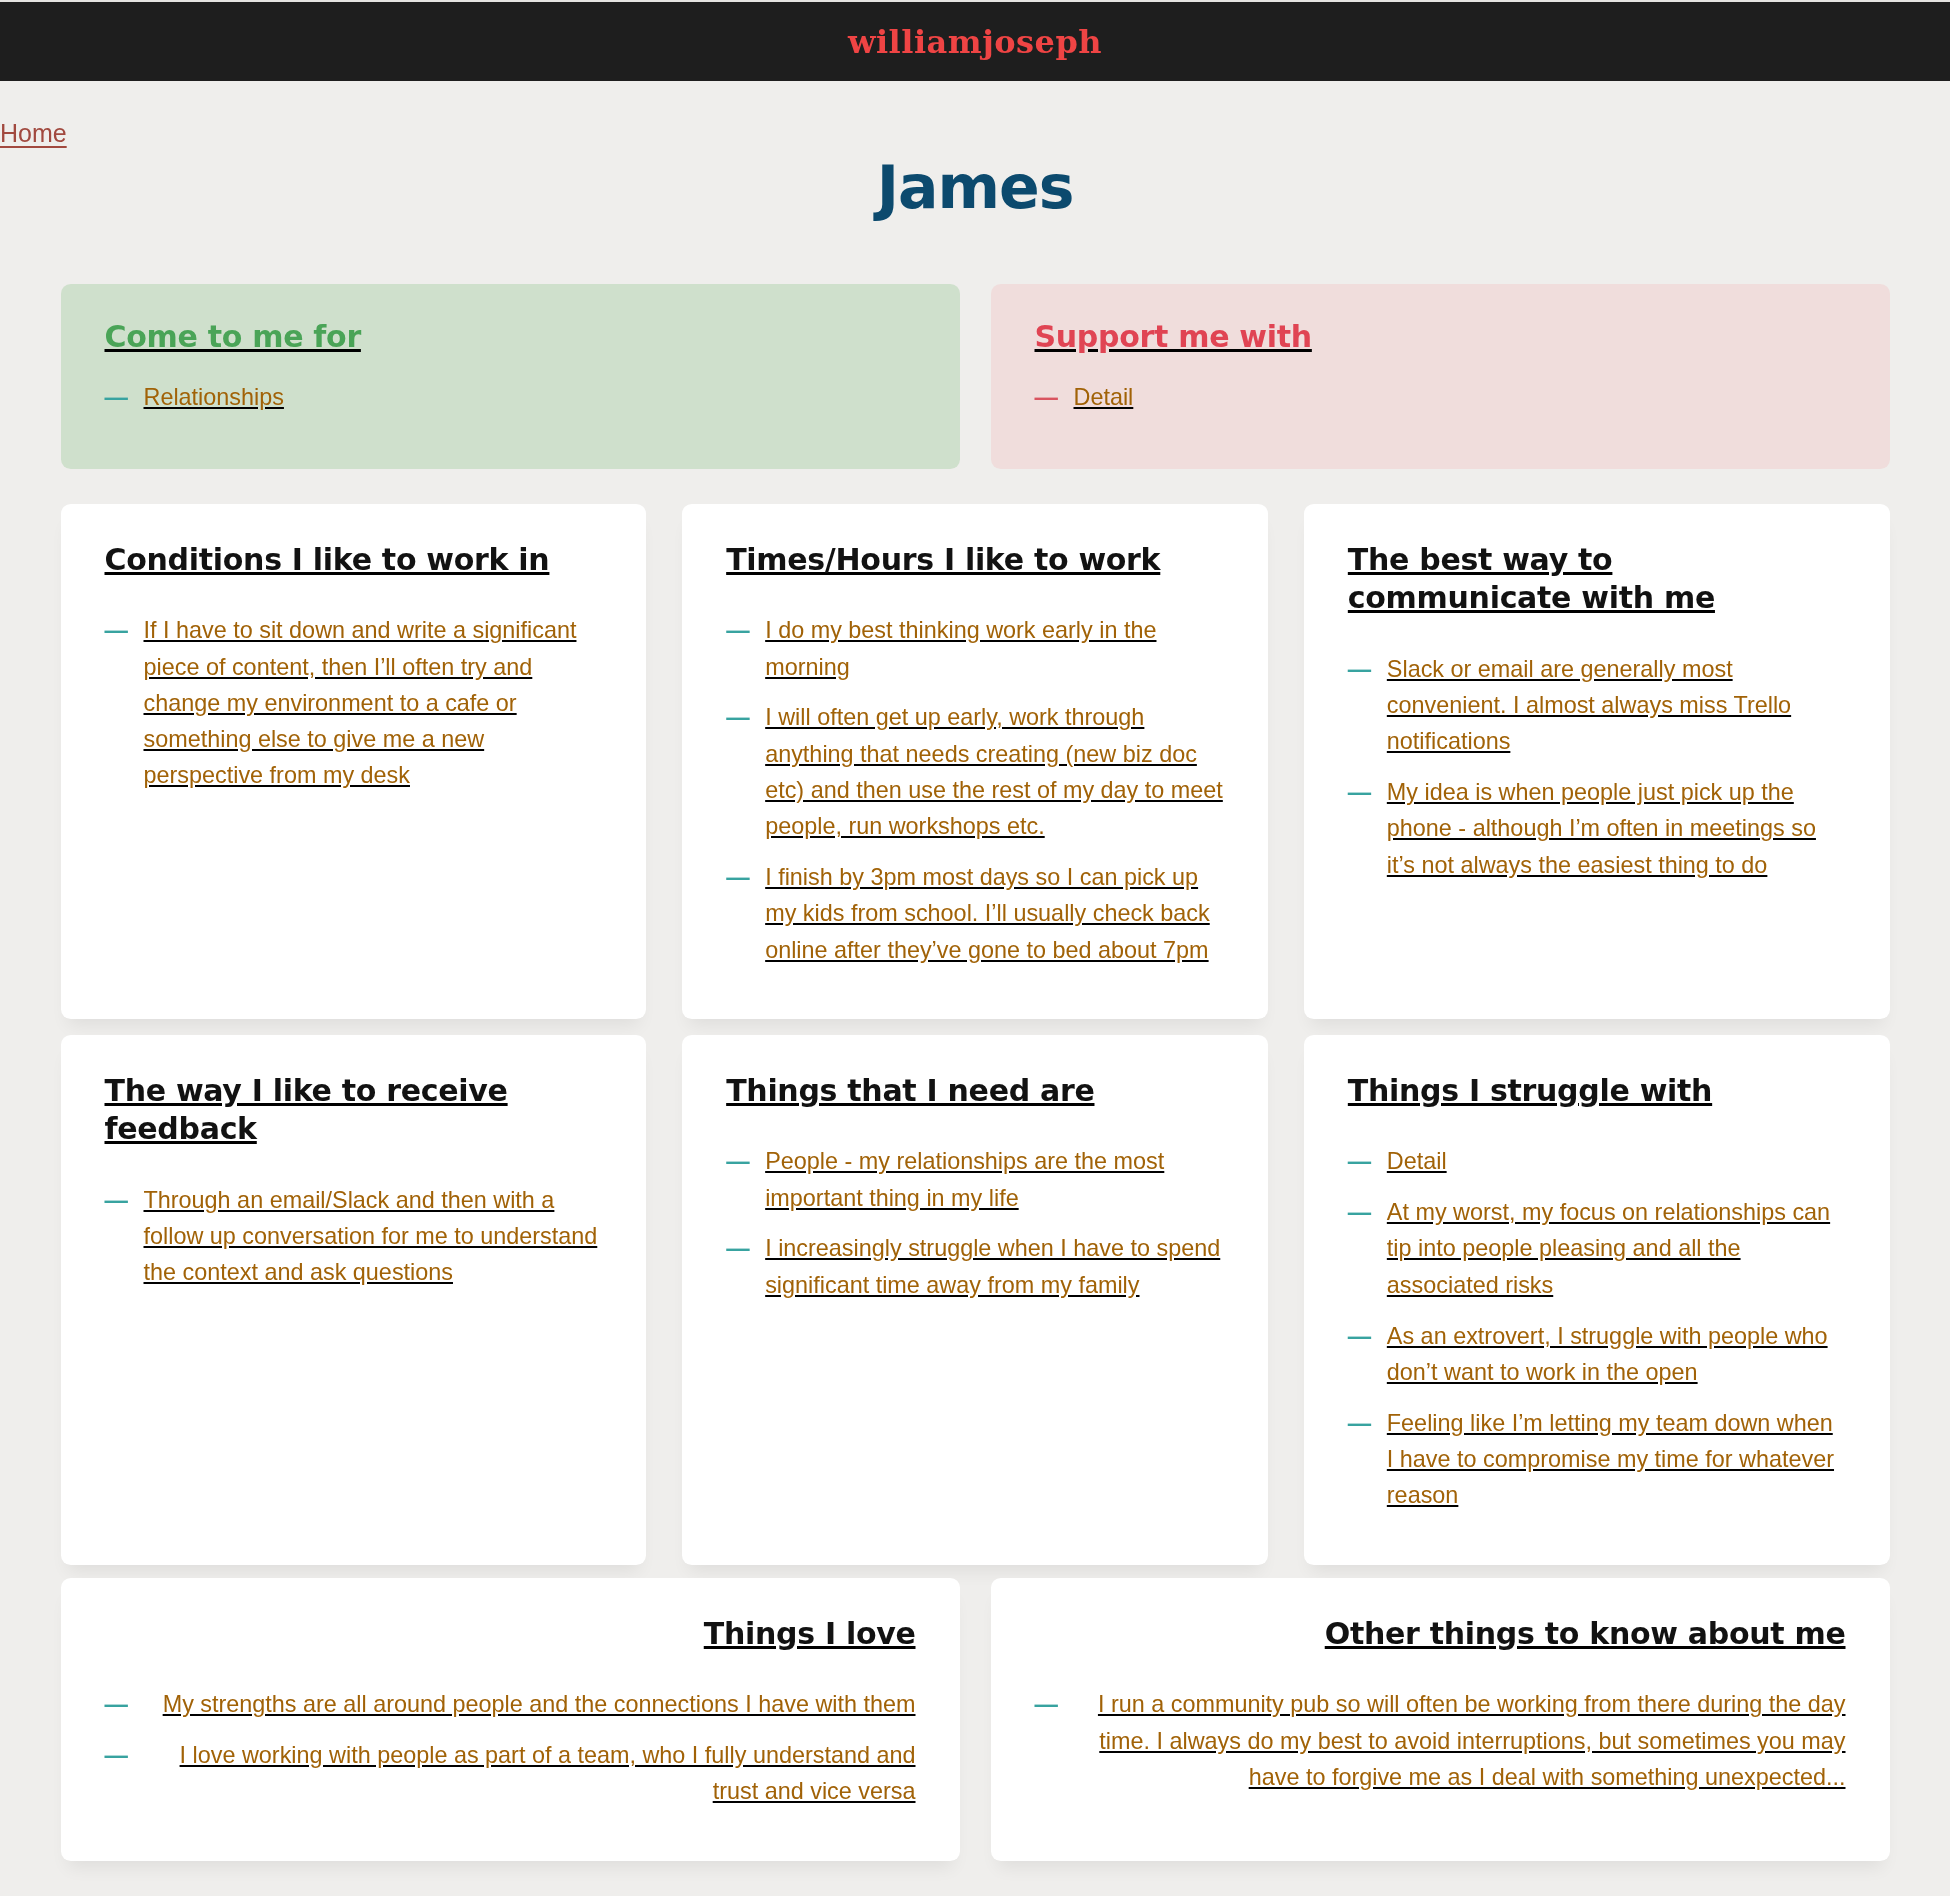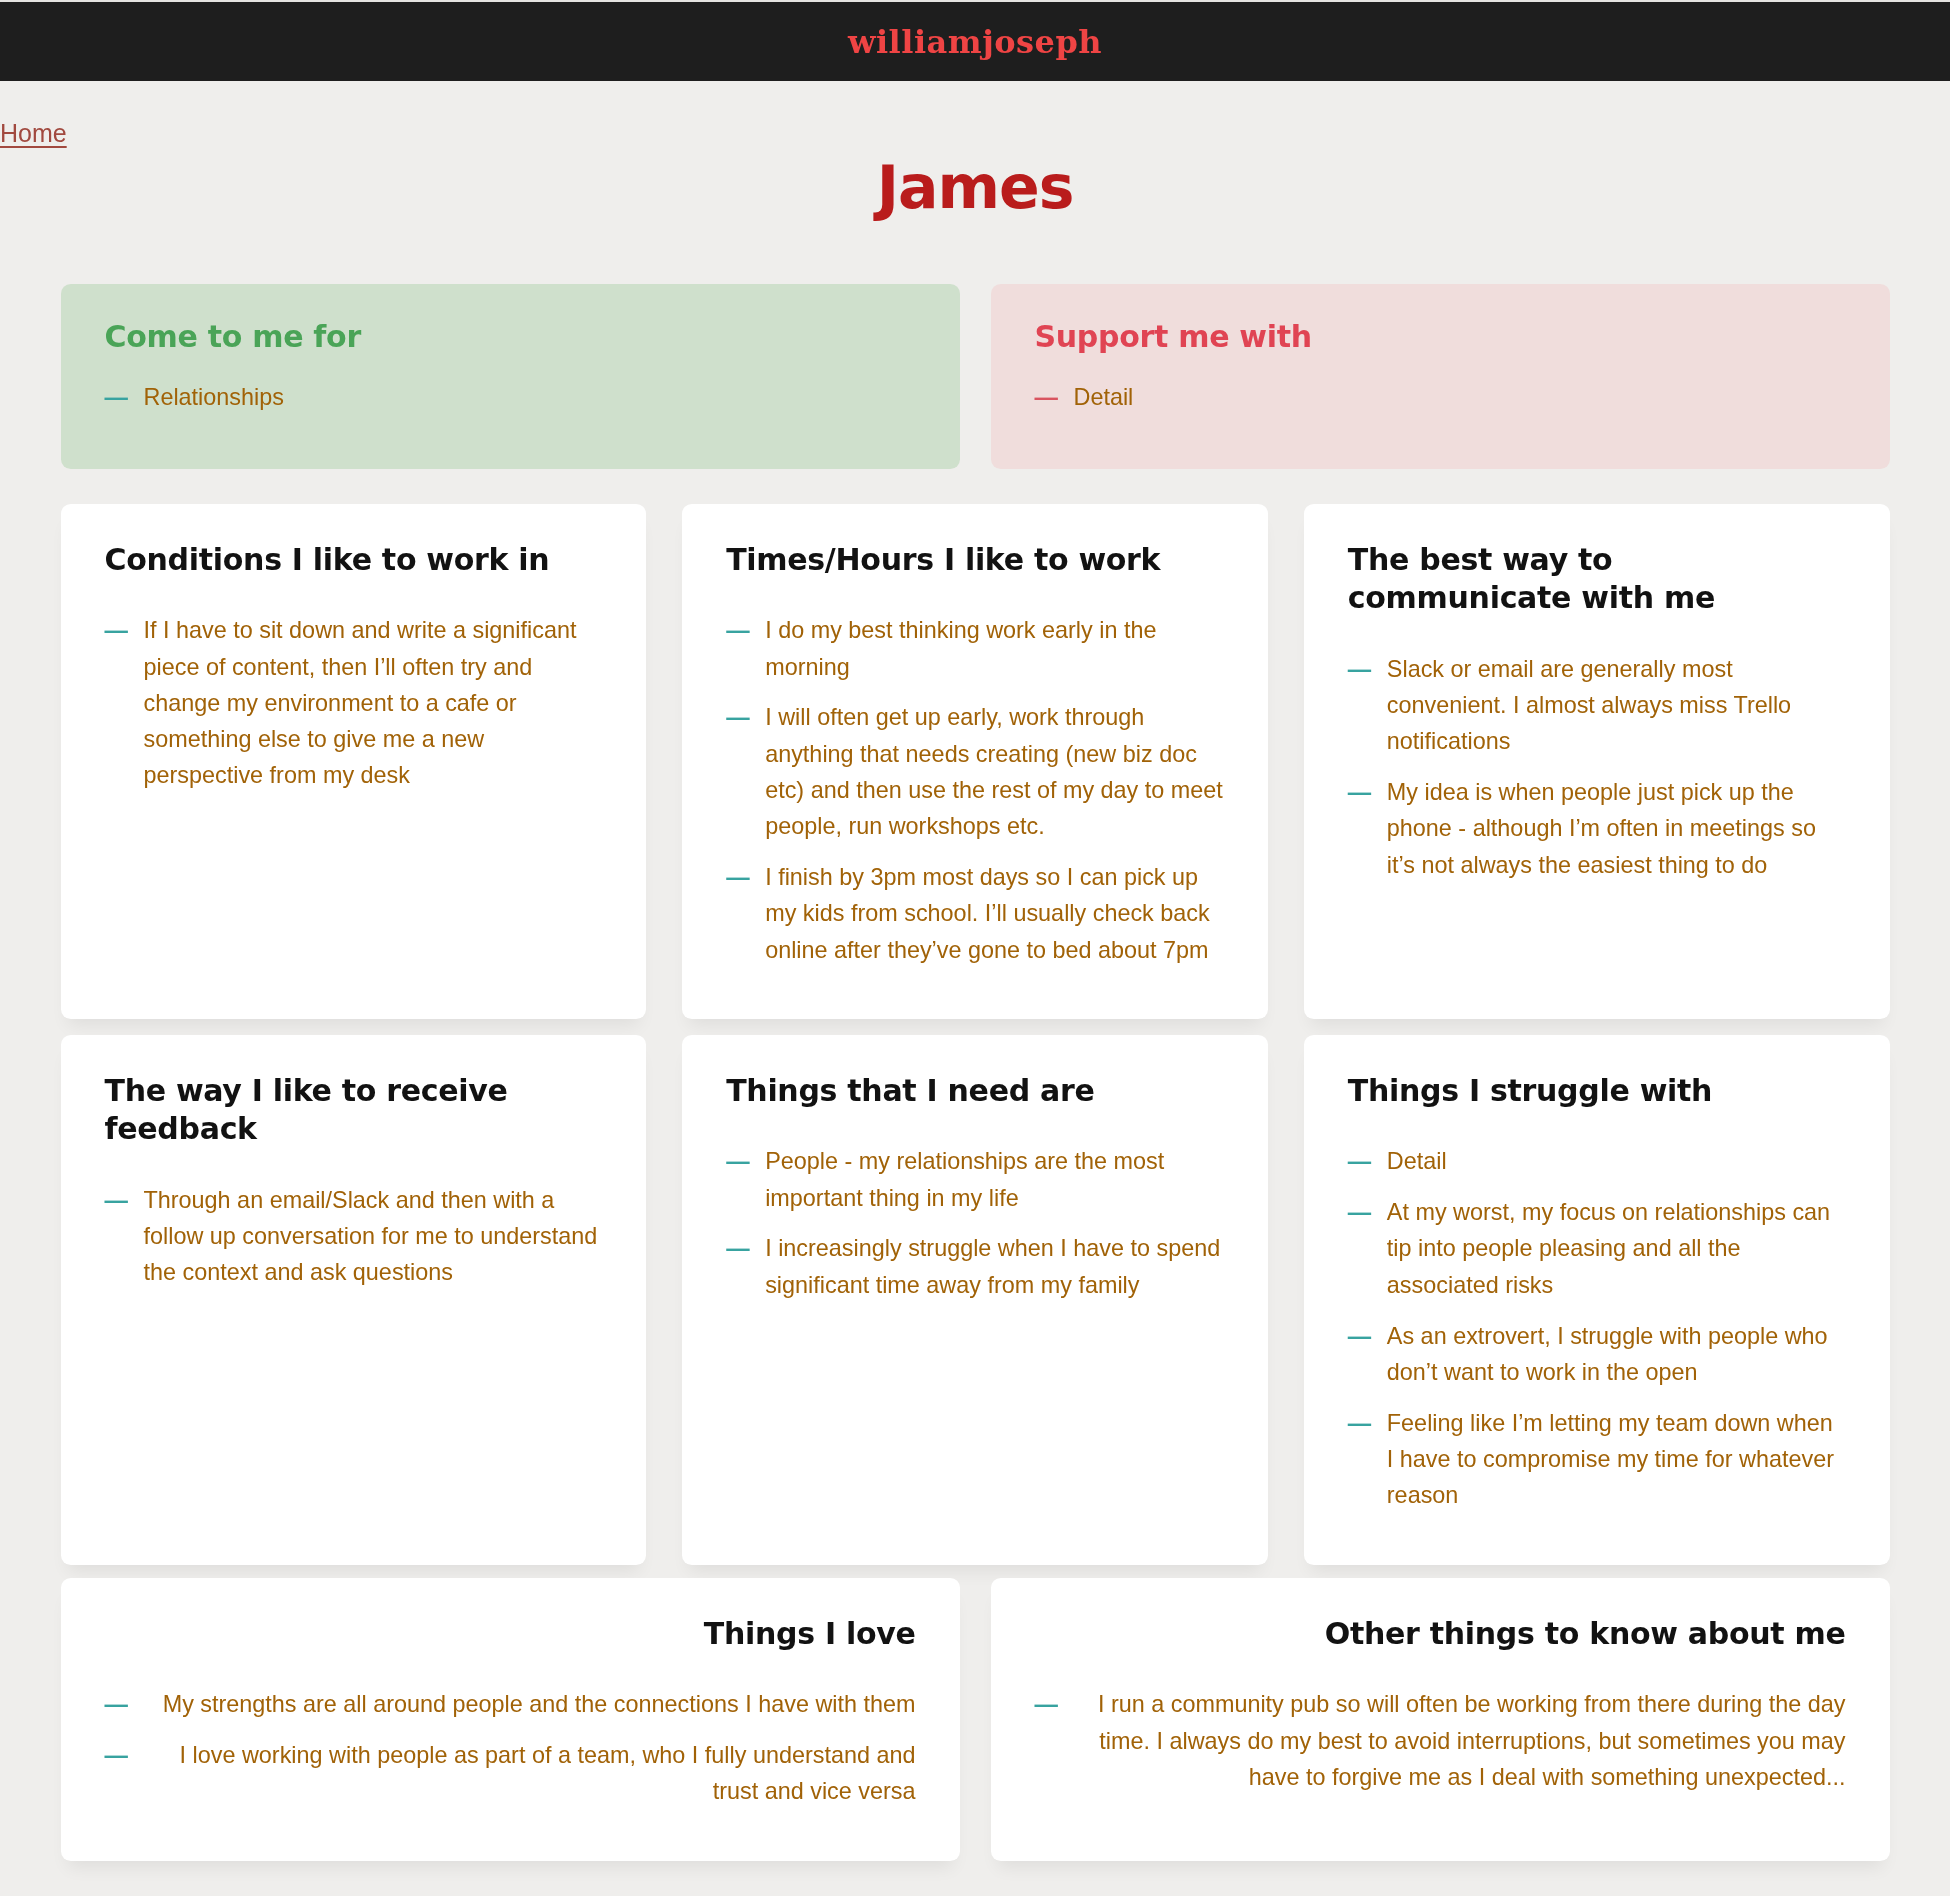--- a/index.html
+++ b/index.html
@@ -39,25 +39,25 @@
     cursor: pointer;
     font-family: "Liberation Sans", sans-serif;
   }
   .page-title {
     text-align: center;
     margin-top: 3.9px;
     font-family: "DejaVu Sans", sans-serif;
     font-weight: bold;
     font-size: 60px;
     letter-spacing: -1px;
-    color: #b91c1c;
-  }
-
-  
-  .container { width: 1829px; margin: 16px auto; }
+    color: #0c4a6e;
+  }
+
+  
+  .container { width: 1829px; margin: 16px auto; text-decoration: underline; }
 
   
   .highlights {
     margin-top: 62px;
     display: grid;
     grid-template-columns: 1fr 1fr;
     gap: 31px;
     height: 185px;
   }
   .hl-card {

